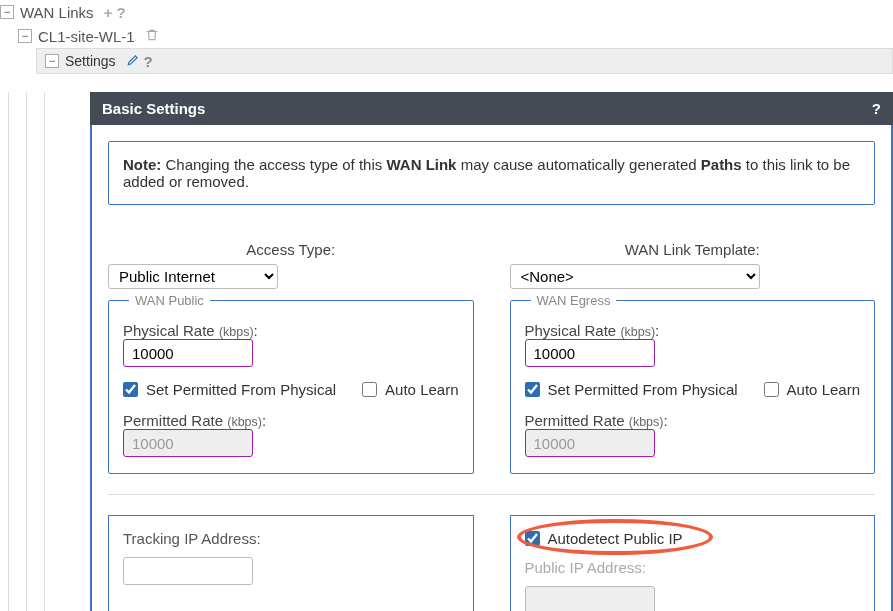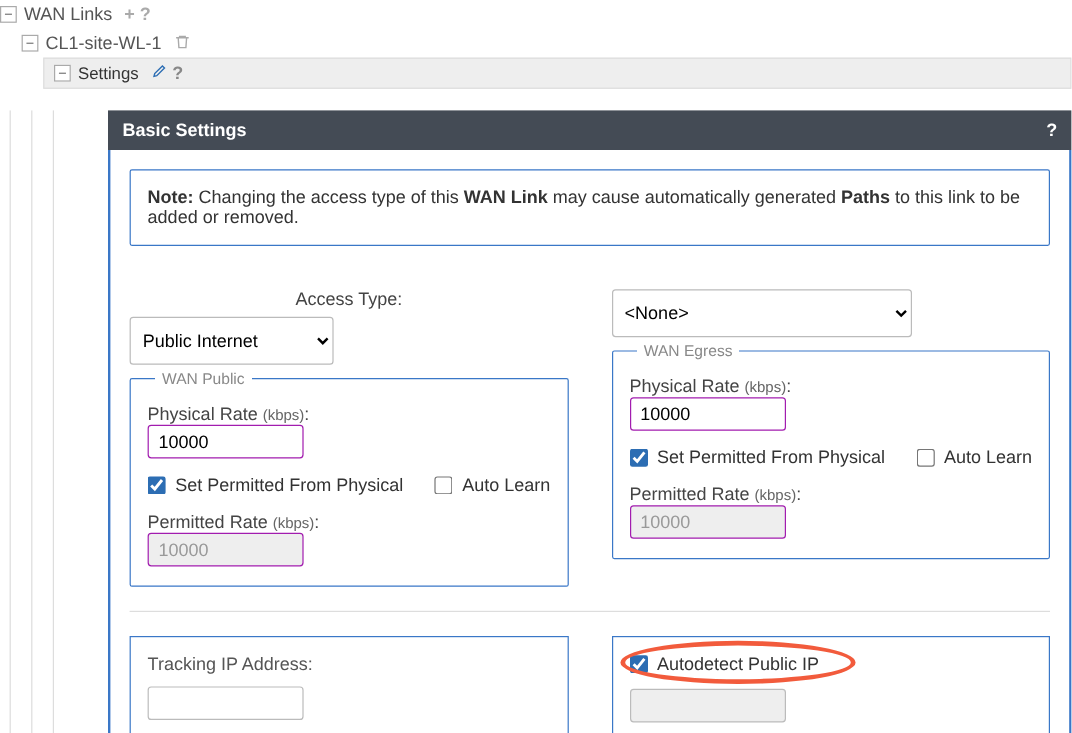--- a/index.html
+++ b/index.html
@@ -125,21 +125,21 @@
     display: block;
     text-align: center;
   }
   .unit {
     font-size: 12.5px;
     color: #666;
   }
 
   select.styled {
     width: 170px;
-    height: 40px;
+    height: 25px;
     font-size: 15px;
     border: 1px solid #bbb;
     border-radius: 3px;
     background: #fff;
     padding: 0 6px;
   }
   select.styled.wide { width: 250px; }
 
   fieldset.group {
     border: 1px solid #3a77c7;
@@ -302,20 +302,21 @@
             <div>
               <span class="field-label" style="display:inline">
                 <span>Permitted Rate </span><span class="unit">(kbps)</span><span>:</span>
               </span>
             </div>
             <input type="text" class="txt" disabled="" value="10000" style="">
           </fieldset>
         </div>
 
         <div class="col">
+          <label class="field-label">WAN Link Template:</label>
           <select class="styled wide">
             <option>&lt;None&gt;</option>
           </select>
 
           <fieldset class="group">
             <legend>WAN Egress</legend>
             <div>
               <span class="field-label" style="display:inline">
                 <span>Physical Rate </span><span class="unit">(kbps)</span><span>:</span>
               </span>
@@ -350,19 +351,20 @@
           <div class="f-label">Tracking IP Address:</div>
           <input type="text" value="" style="">
         </div>
 
         <div class="small-group">
           <div class="highlight-oval"></div>
           <div class="check-line" style="margin:0 0 12px 0">
             <input type="checkbox" checked="" style="">
             <span>Autodetect Public IP</span>
           </div>
+          <div class="f-label disabled">Public IP Address:</div>
           <input type="text" disabled="" value="" style="">
         </div>
       </div>
 
     </div>
   </div>
 </div>
 
 </body></html>

